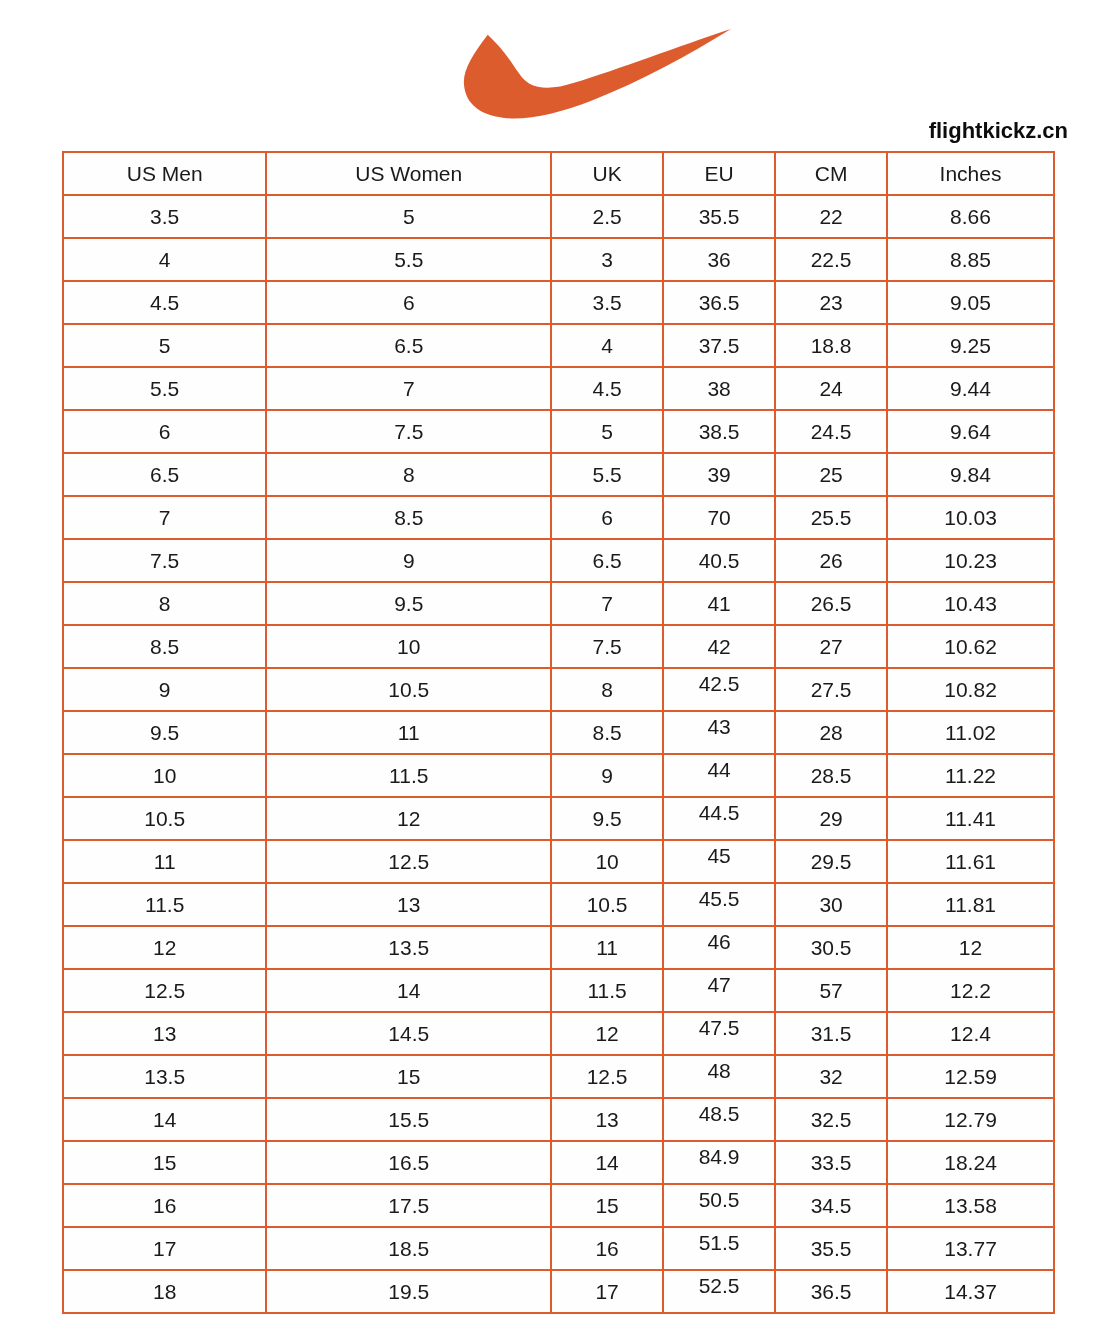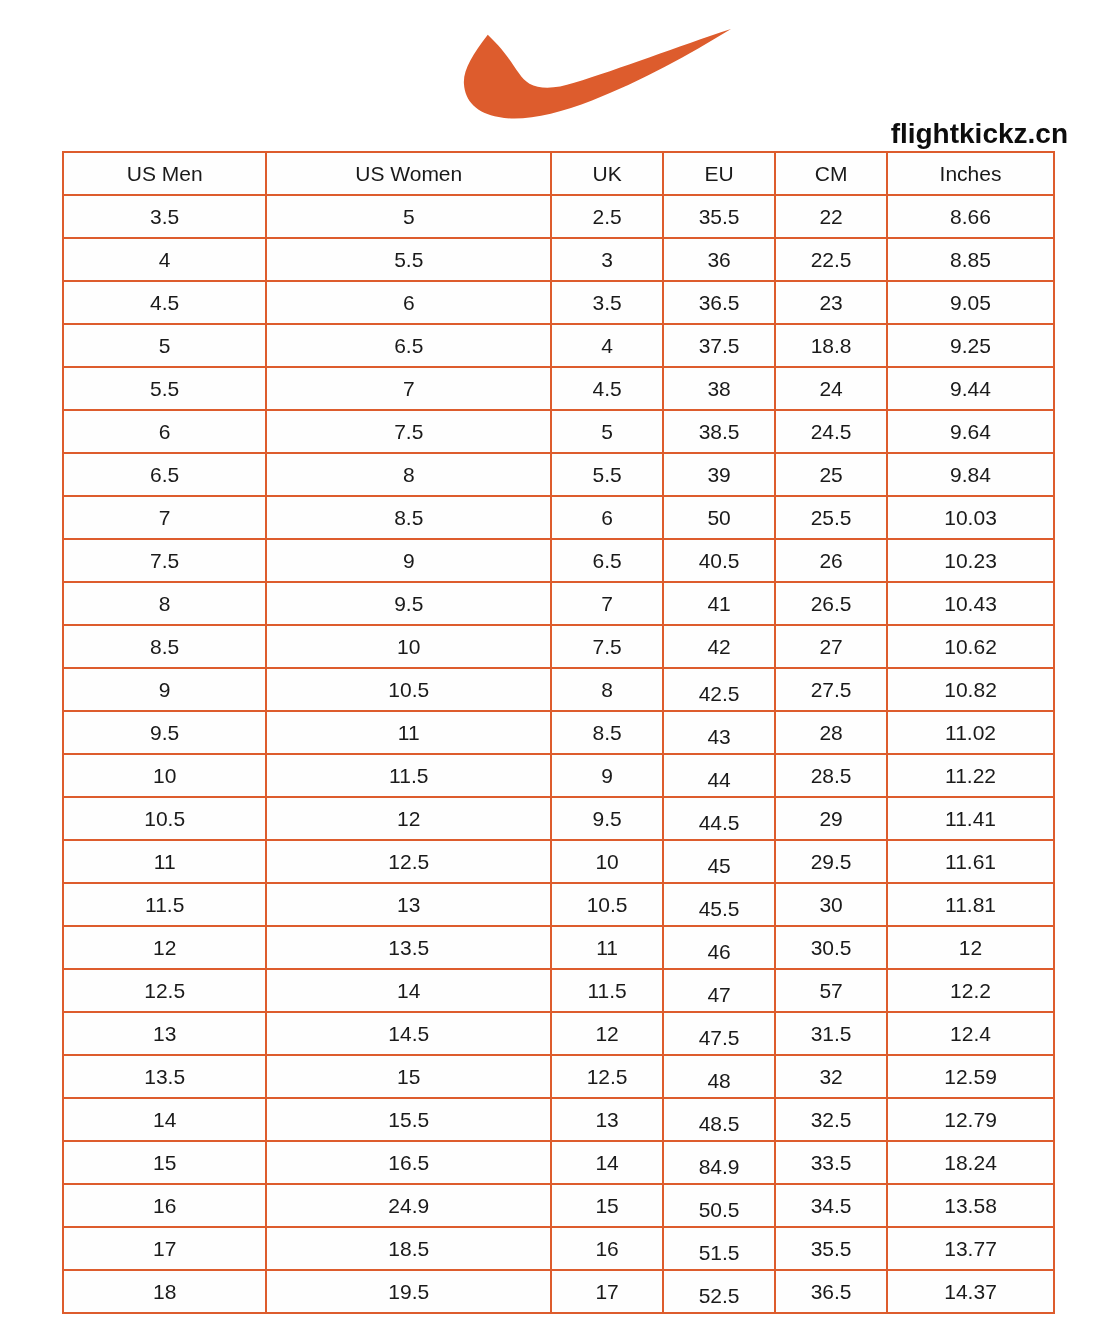--- a/index.html
+++ b/index.html
@@ -19,21 +19,21 @@
     left: 455px;
     top: 27px;
     width: 278px;
     height: 95px;
   }
   .swoosh path { fill: var(--accent); }
   .site-name {
     position: absolute;
     right: 32px;
     top: 118px;
-    font-size: 28px;
+    font-size: 22px;
     font-weight: 700;
     letter-spacing: 0px;
     color: #0d0d0d;
   }
   .table-strip {
     display: flex;
     margin-left: 28px;
     margin-right: 15px;
     align-items: flex-start;
   }
@@ -54,21 +54,21 @@
     vertical-align: middle;
     font-size: 21px;
     font-weight: 400;
     color: var(--text);
     padding: 0;
     line-height: 1.1;
   }
   table.size-table th { font-weight: 400; }
   table.size-table td.raised {
     vertical-align: top;
-    padding-top: 13px;
+    padding-top: 3px;
   }
 </style>
 </head>
 <body>
 
 <div class="header">
   <svg class="swoosh" viewBox="0 0 280 97" preserveAspectRatio="none" aria-hidden="true">
     <path d="M33 8
              C 18 28, 8 44, 9 58
              C 10 76, 22 88, 44 92
@@ -148,21 +148,21 @@
           <td>8</td>
           <td>5.5</td>
           <td>39</td>
           <td>25</td>
           <td>9.84</td>
         </tr>
         <tr>
           <td>7</td>
           <td>8.5</td>
           <td>6</td>
-          <td>50</td>
+          <td>70</td>
           <td>25.5</td>
           <td>10.03</td>
         </tr>
         <tr>
           <td>7.5</td>
           <td>9</td>
           <td>6.5</td>
           <td>40.5</td>
           <td>26</td>
           <td>10.23</td>
@@ -274,21 +274,21 @@
         <tr>
           <td>15</td>
           <td>16.5</td>
           <td>14</td>
           <td class="raised">84.9</td>
           <td>33.5</td>
           <td>18.24</td>
         </tr>
         <tr>
           <td>16</td>
-          <td>24.9</td>
+          <td>17.5</td>
           <td>15</td>
           <td class="raised">50.5</td>
           <td>34.5</td>
           <td>13.58</td>
         </tr>
         <tr>
           <td>17</td>
           <td>18.5</td>
           <td>16</td>
           <td class="raised">51.5</td>

